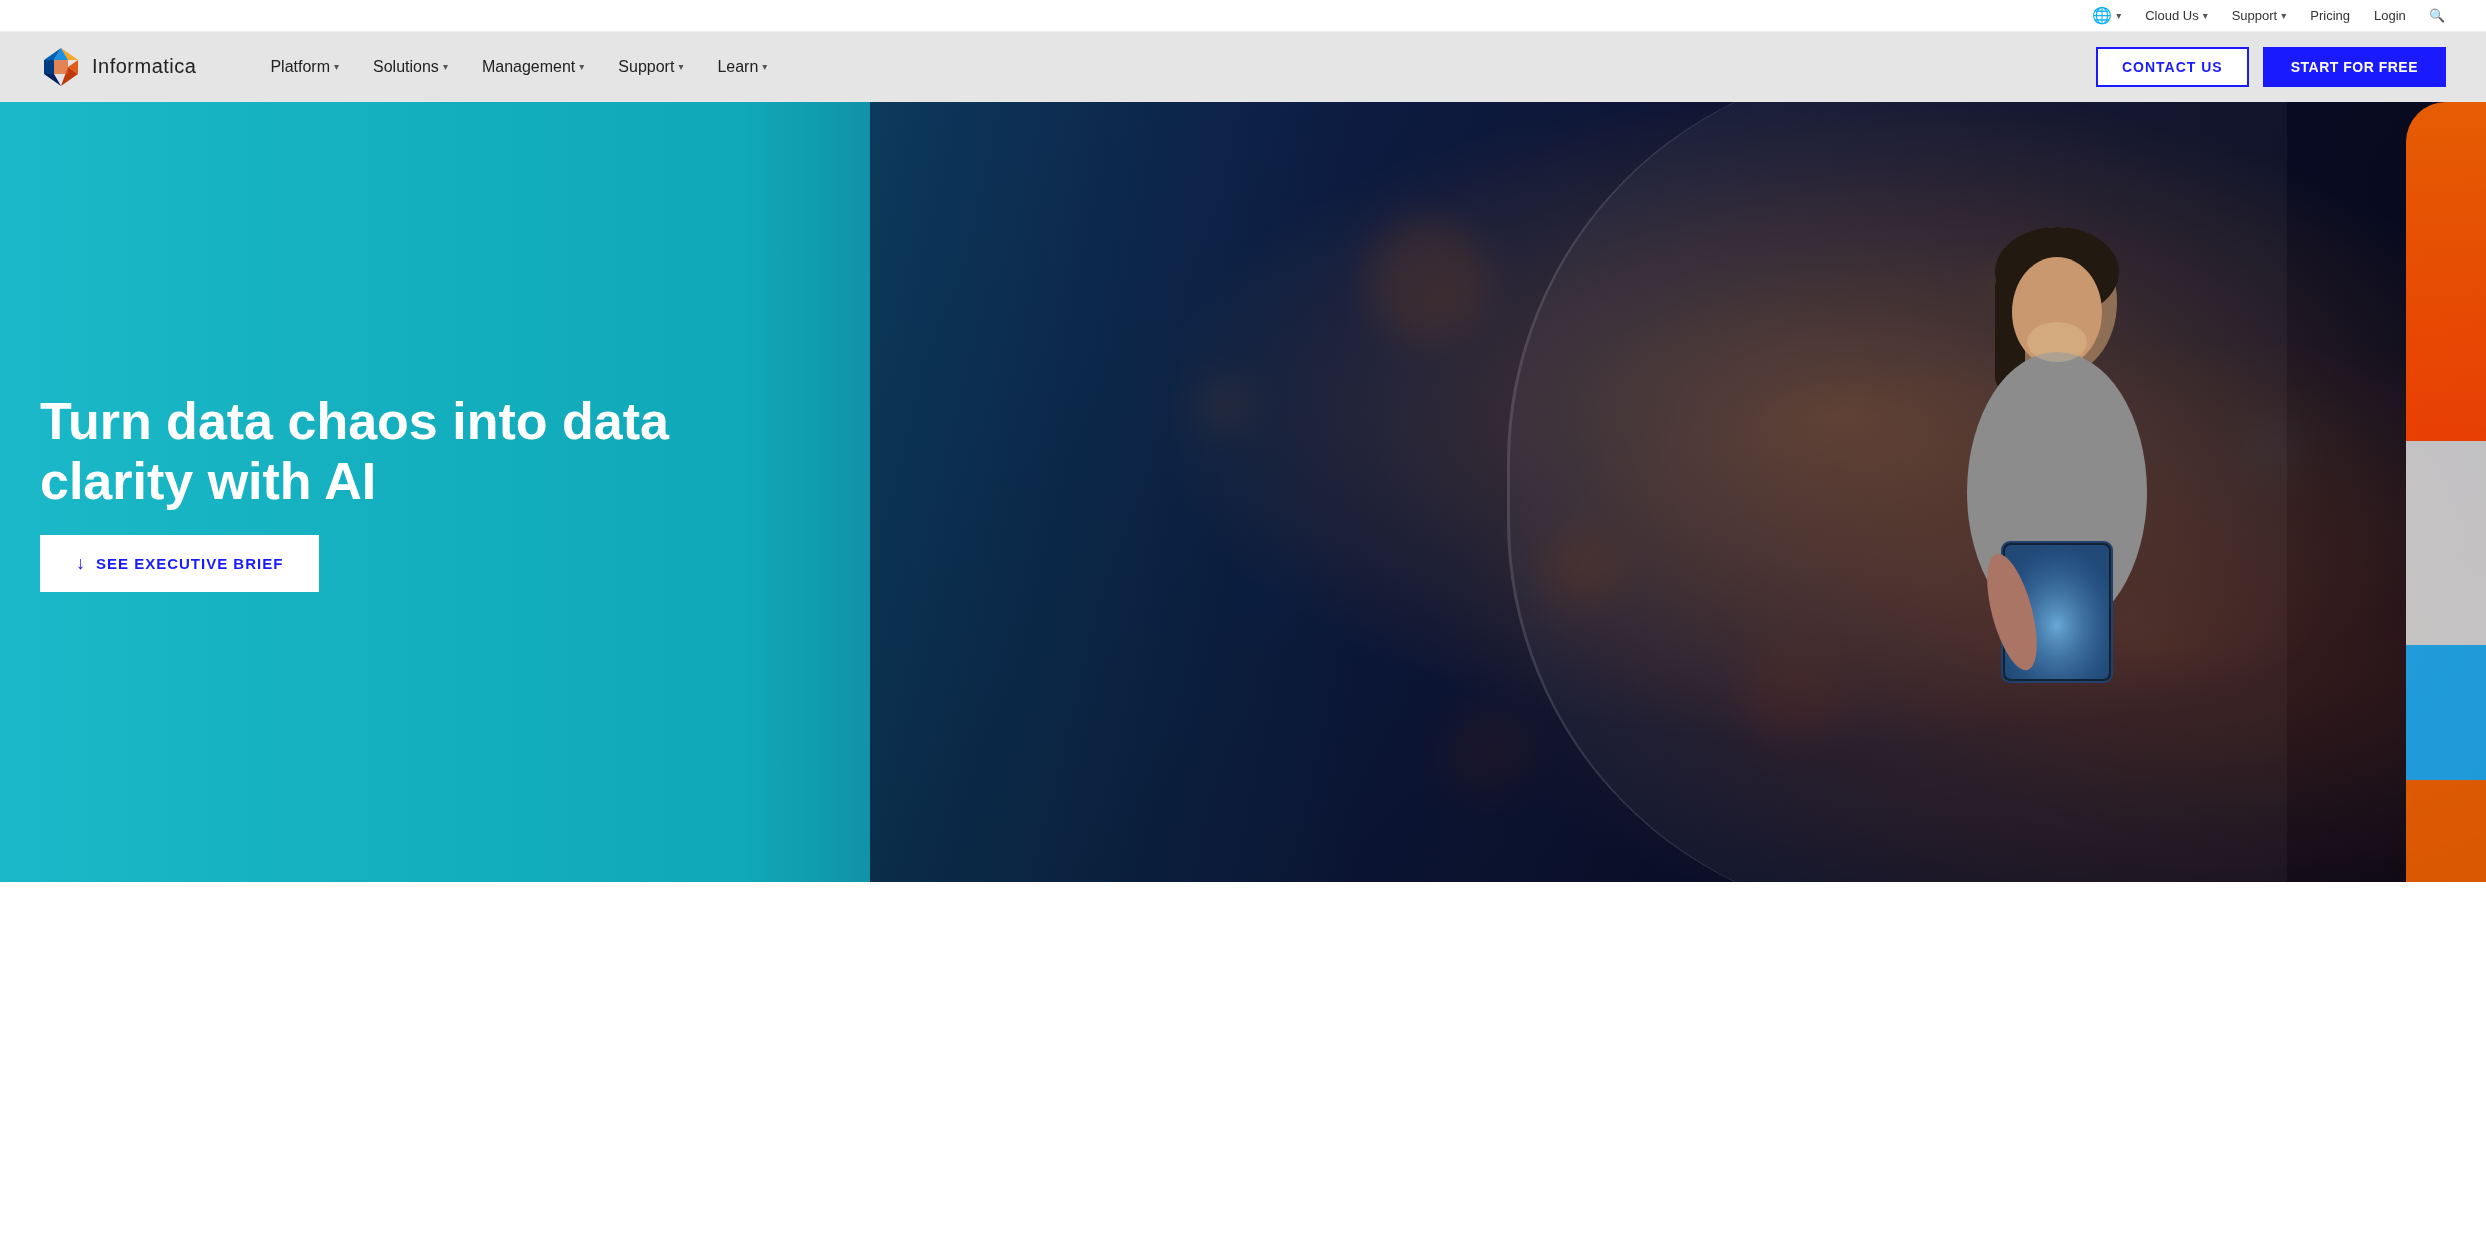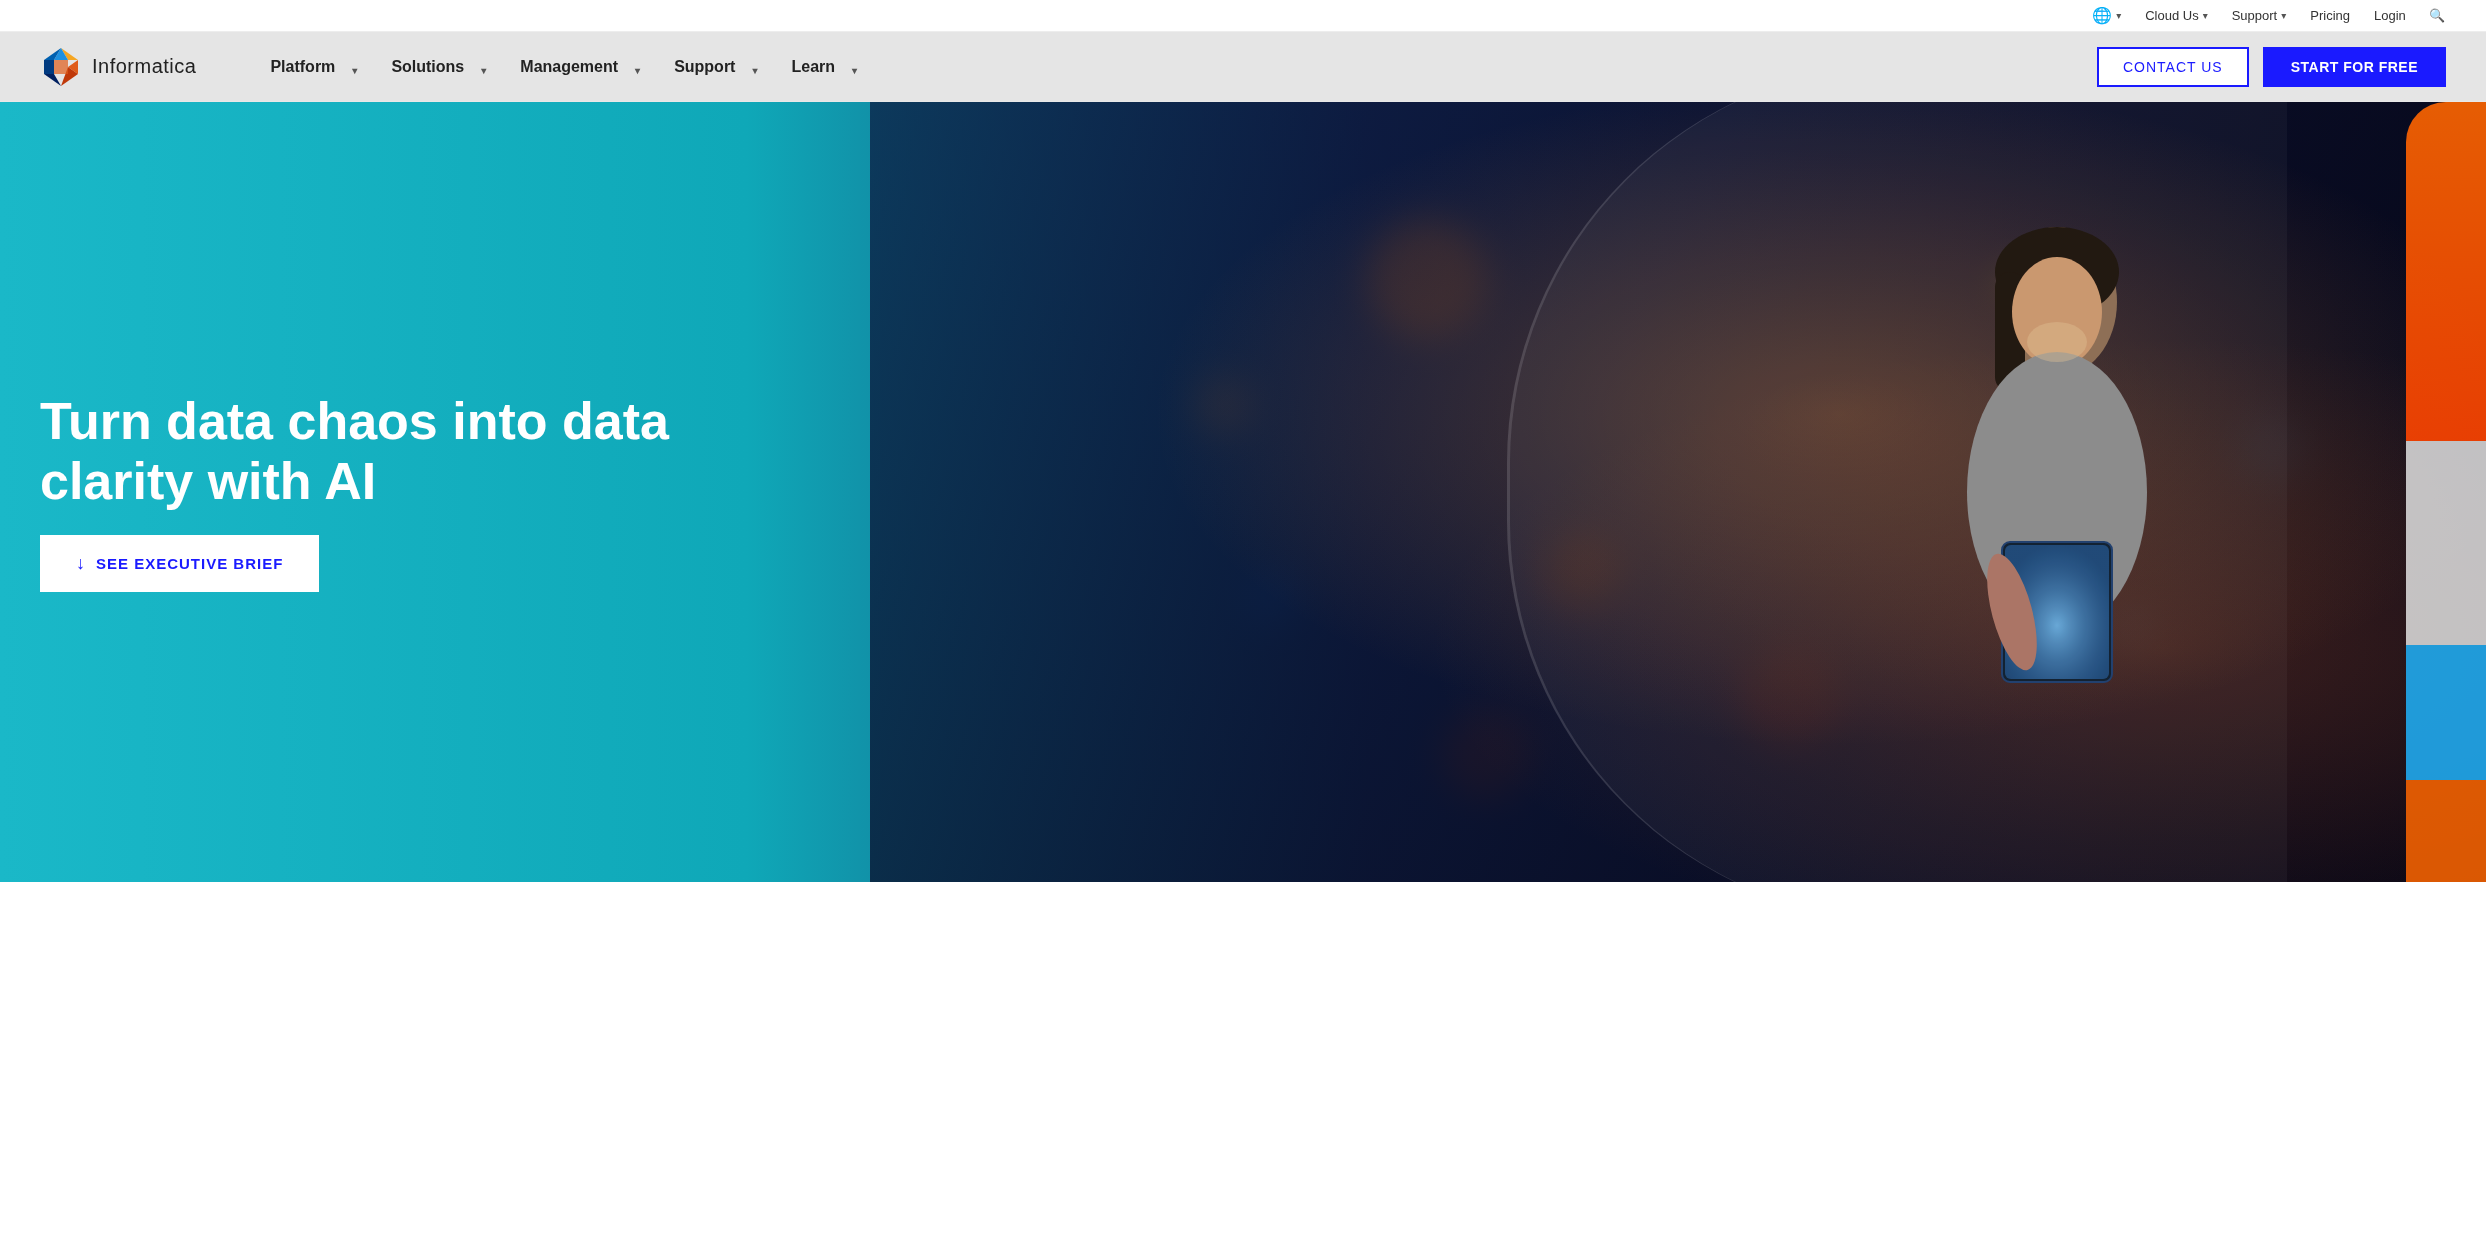--- a/index.html
+++ b/index.html
@@ -56,41 +56,41 @@
       letter-spacing: 0.5px;
     }
     .nav-links {
       display: flex;
       align-items: center;
       gap: 6px;
       flex: 1;
     }
     .nav-item {
       display: flex;
-      align-items: flex-end;
-      gap: 17px;
+      align-items: center;
+      gap: 4px;
       padding: 8px 14px;
       font-size: 16px;
       color: #222;
       cursor: pointer;
-      font-weight: 700;
+      font-weight: 400;
       white-space: nowrap;
     }
     .nav-cta-area {
       display: flex;
       align-items: center;
       gap: 14px;
     }
     .btn-contact {
       padding: 10px 24px;
       border: 2px solid #1a1aff;
       background: #fff;
       color: #1a1aff;
       font-size: 14px;
-      font-weight: 400;
+      font-weight: 700;
       cursor: pointer;
       letter-spacing: 1px;
       text-transform: uppercase;
     }
     .btn-start {
       padding: 12px 28px;
       border: none;
       background: #1a1aff;
       color: #fff;
       font-size: 14px;

